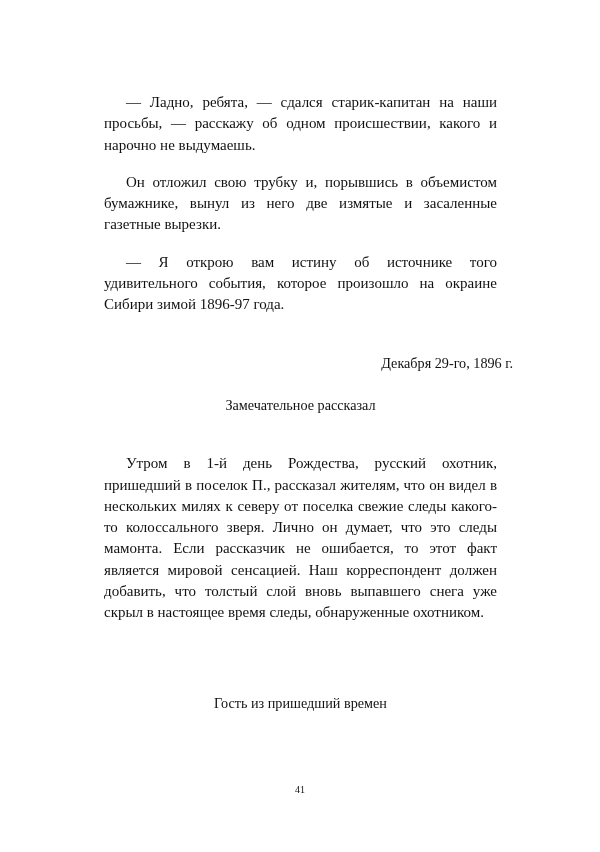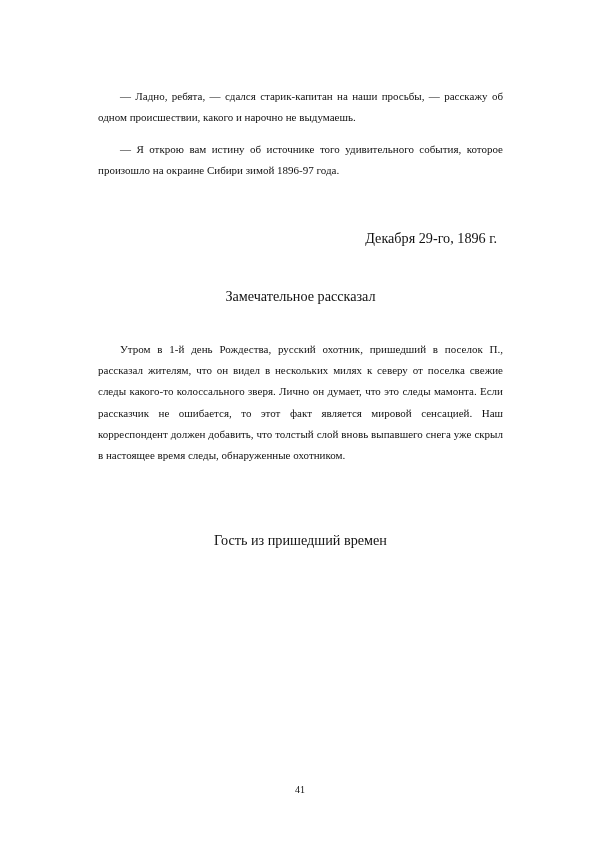--- a/index.html
+++ b/index.html
@@ -26,32 +26,32 @@
   }
 
   .text-block {
     position: absolute;
     left: 88px;
     top: 76px;
     width: 425px;
   }
 
   p.body-par {
-    margin: 10px;
-    font-size: 11px;
+    margin: 16px;
+    font-size: 15px;
     line-height: 21.3px;
     text-align: justify;
     text-justify: inter-word;
     text-indent: 22px;
     hyphens: manual;
     -webkit-hyphens: manual;
   }
 
   .date-line {
-    margin: 16px;
+    margin: 0;
     font-size: 14.2px;
     line-height: 21.3px;
     text-align: right;
     text-indent: 0;
   }
 
   .section-heading {
     margin: 0;
     font-size: 14.2px;
     line-height: 21.3px;
@@ -75,20 +75,21 @@
 </style>
 </head>
 <body>
 
 <div class="page">
 
   <div class="text-block">
 
     <p class="body-par">— Ладно, ребята, — сдался старик-капитан на наши просьбы, — расскажу об одном происшествии, какого и нарочно не выдумаешь.</p>
 
+    <p class="body-par">Он отложил свою трубку и, порывшись в объемистом бумажнике, вынул из него две измятые и засаленные газетные вырезки.</p>
 
     <p class="body-par">— Я открою вам истину об источнике того удивительного события, которое произошло на окраине Сибири зимой 1896-97 года.</p>
 
 
 
     <div class="gap-md"></div>
 
     <p class="date-line">Декабря 29-го, 1896 г.</p>
 
     <div class="gap-md"></div>

